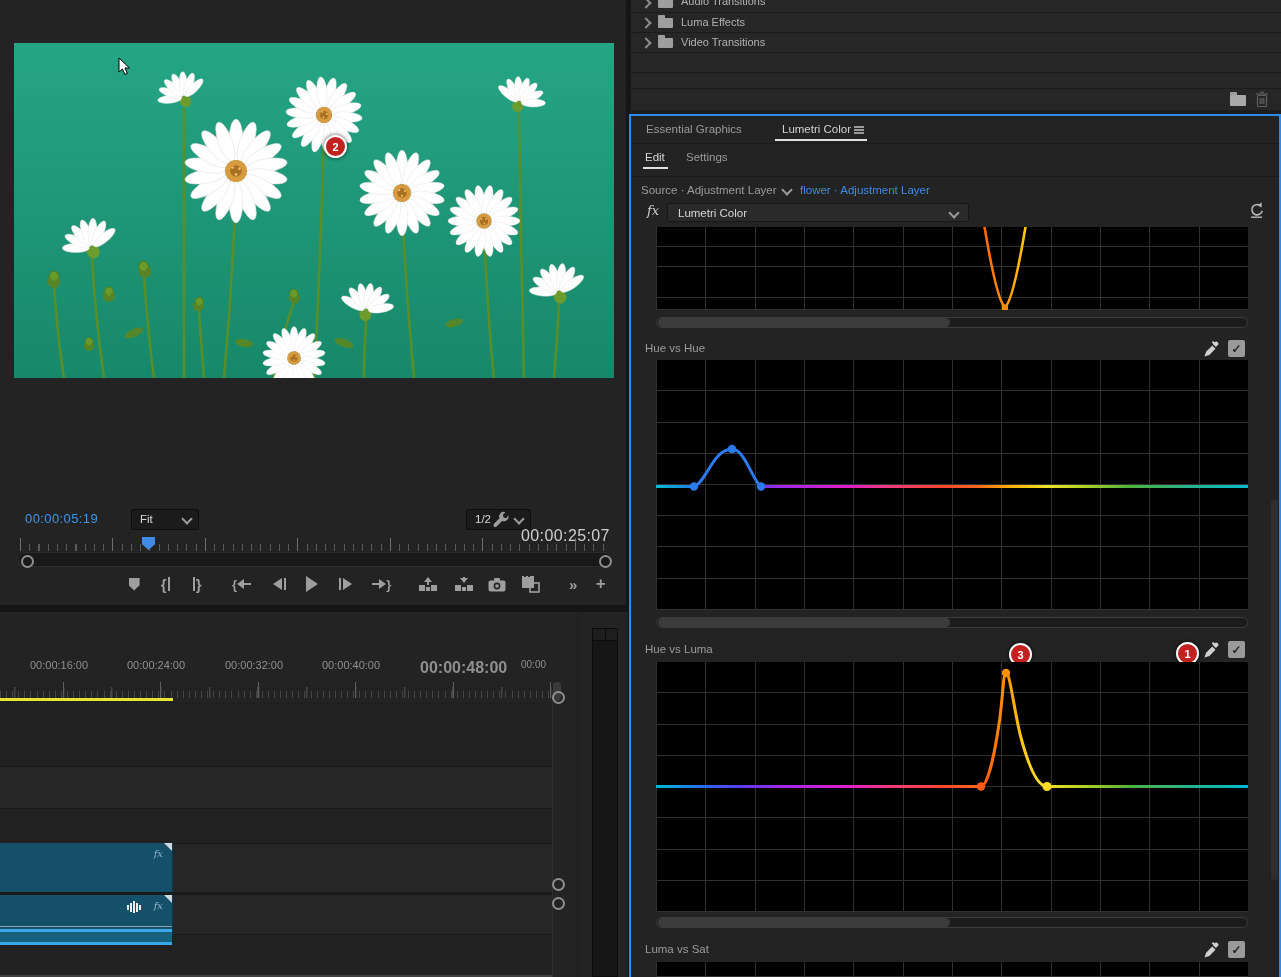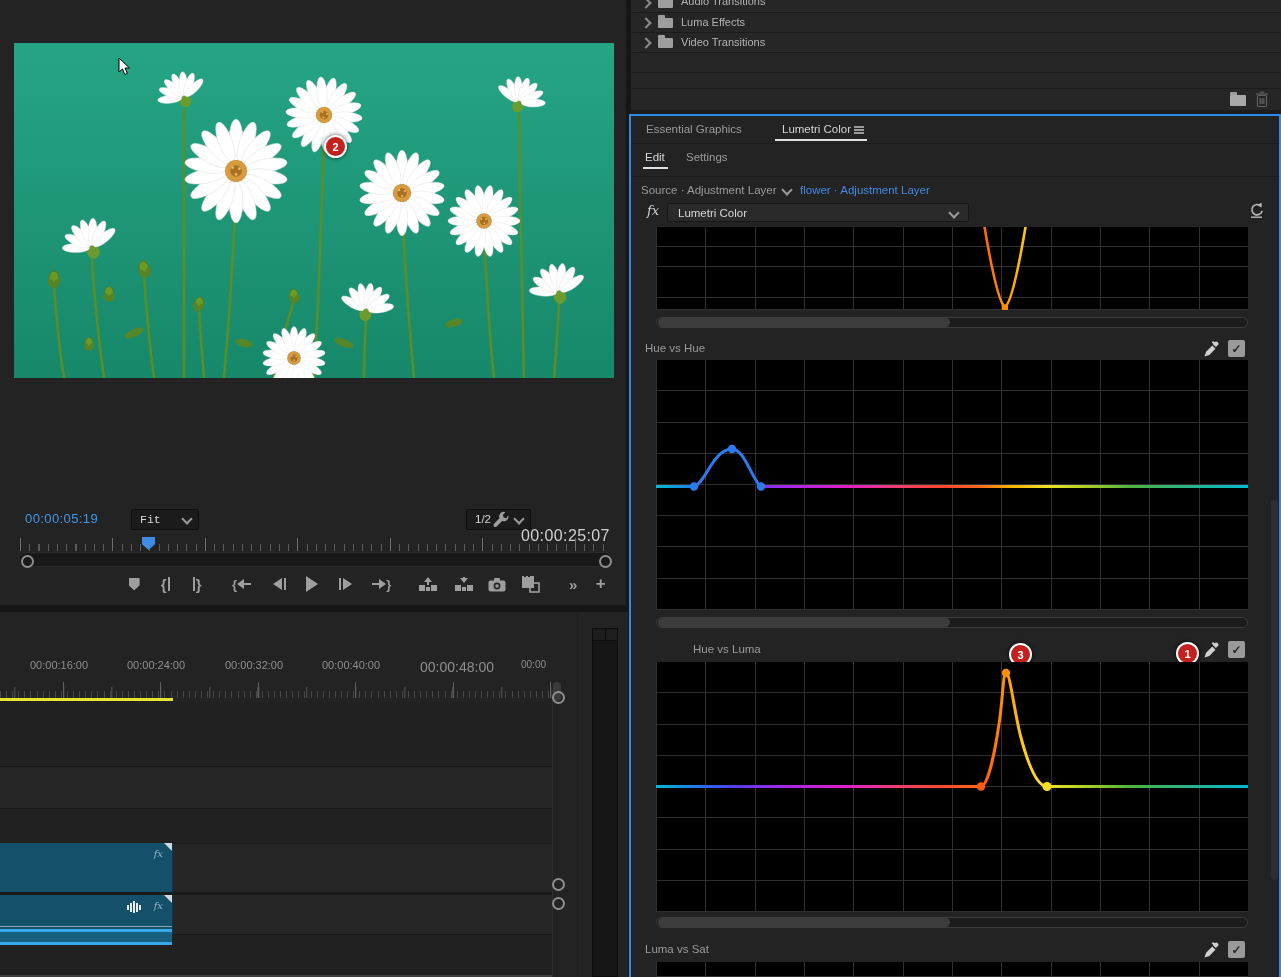--- a/index.html
+++ b/index.html
@@ -149,21 +149,21 @@
     </svg>
   </div>
 
   <div class="badge" style="left:324px;top:135px;">2</div>
 
   <svg class="abs" style="left:118px;top:57px;" width="14" height="19" viewBox="0 0 14 19">
     <polygon points="1,1 1,15 4.5,12 6.8,17.5 9.3,16.4 7,11 11.5,11" fill="#fff" stroke="#000" stroke-width="1"></polygon>
   </svg>
 
   <div class="txt" style="left:25px;top:511px;font-size:13px;color:#3f96e8;letter-spacing:.4px;">00:00:05:19</div>
-  <div class="dd" style="left:131px;top:509px;width:66px;height:19px;font-family:Liberation Mono, monospace;">
+  <div class="dd" style="left:131px;top:509px;width:66px;height:19px;">
     <span class="txt" style="left:8px;top:3px;">Fit</span>
     <span class="chev down" style="right:7px;top:5px;"></span>
   </div>
   <div class="dd" style="left:418px;top:509px;width:63px;height:19px;margin-left:48px;">
     <span class="txt" style="left:8px;top:3px;">1/2</span>
     <span class="chev down" style="right:7px;top:5px;"></span>
   </div>
   <svg class="abs" style="left:492px;top:511px;" width="19" height="19" viewBox="0 0 19 19">
     <path d="M16.2 4.0 a4.6 4.6 0 0 1 -6.1 5.9 L4.6 15.4 a1.8 1.8 0 0 1 -2.6-2.6 L7.5 7.3 a4.6 4.6 0 0 1 5.9-6.1 L10.9 3.7 l0.7 2.8 2.8 0.7 z" fill="#9e9e9e"></path>
   </svg>
@@ -249,21 +249,21 @@
     <span class="ticon" style="width:38px;margin-left:6px;font-size:15px;font-weight:bold;color:#9e9e9e;">»</span>
     <span class="ticon" style="width:20px;font-size:17px;font-weight:bold;color:#9e9e9e;">+</span>
   </div>
 
   <div class="abs" style="left:0;top:612px;width:577px;height:365px;overflow:hidden;">
 
     <div class="txt" style="left:30px;top:47px;font-size:11px;color:#8f8f8f;">00:00:16:00</div>
     <div class="txt" style="left:127px;top:47px;font-size:11px;color:#8f8f8f;">00:00:24:00</div>
     <div class="txt" style="left:225px;top:47px;font-size:11px;color:#8f8f8f;">00:00:32:00</div>
     <div class="txt" style="left:322px;top:47px;font-size:11px;color:#8f8f8f;">00:00:40:00</div>
-    <div class="txt" style="left:420px;top:47px;font-size:14px;color:#8f8f8f;">00:00:48:00</div>
+    <div class="txt" style="left:420px;top:47px;font-size:16px;color:#8f8f8f;font-weight:bold;">00:00:48:00</div>
     <div class="txt" style="left:521px;top:47px;font-size:10px;color:#8f8f8f;">00:00</div>
 
     <div class="abs" style="left:0;top:67px;width:552px;height:19px;
          background-image:repeating-linear-gradient(90deg,#464646 0 1px,transparent 1px 6.09px);background-size:100% 7px;background-position:0 bottom;background-repeat:no-repeat;"></div>
     <div class="abs" style="left:0;top:75px;width:552px;height:11px;
          background-image:repeating-linear-gradient(90deg,#555 0 1px,transparent 1px 48.7px);background-position:14.3px 0;"></div>
     <div class="abs" style="left:0;top:70px;width:552px;height:16px;
          background-image:repeating-linear-gradient(90deg,#5f5f5f 0 1px,transparent 1px 97.4px);background-position:63px 0;"></div>
 
     <div class="abs" style="left:0;top:74px;width:173px;height:3px;background:#e6e632;top:86px;"></div>
@@ -400,21 +400,21 @@
   <div class="hueline" style="left:757px;top:485px;width:491px;background-position:-101px 0;"></div>
   <svg class="abs" style="left:656px;top:360px;pointer-events:none;" width="592" height="250" viewBox="0 0 592 250">
     <path d="M38 126.5 C50 123 57 89 76 89 C89 89 97 122 105 126.5" fill="none" stroke="#2b7bef" stroke-width="3"></path>
     <circle cx="38" cy="126.5" r="4.2" fill="#2b7bef"></circle>
     <circle cx="76" cy="89" r="4.2" fill="#2b7bef"></circle>
     <circle cx="105" cy="126.5" r="4.2" fill="#2b7bef"></circle>
   </svg>
   <div class="slider" style="left:656px;top:617px;width:590px;"></div>
   <div class="thumb" style="left:658px;top:618px;width:292px;"></div>
 
-  <div class="txt lbl11 gray" style="left:645px;top:643px;margin-left:48px;">Hue vs Luma</div>
+  <div class="txt lbl11 gray" style="left:645px;top:643px;">Hue vs Luma</div>
   <div class="badge" style="left:1009px;top:643px;">3</div>
   <div class="badge" style="left:1176px;top:642px;">1</div>
   <svg class="abs" style="left:1203px;top:640px;" width="16" height="19" viewBox="0 0 16 19">
     <path d="M1.5 17.5 l1.6-4.8 6.2-6.2 3.2 3.2 -6.2 6.2 z" fill="#d0d0d0"></path>
     <path d="M9.8 5.0 l2.0-2.0 a2.2 2.2 0 0 1 3.1 3.1 l-2.0 2.0 z" fill="#d0d0d0"></path>
     <rect x="8.6" y="3.6" width="5.6" height="2" transform="rotate(45 11.4 4.6)" fill="#d0d0d0"></rect>
   </svg>
   <div class="checkbox" style="left:1228px;top:641px;"></div>
 
   <div class="grid" style="left:656px;top:662px;width:592px;height:250px;"></div>

